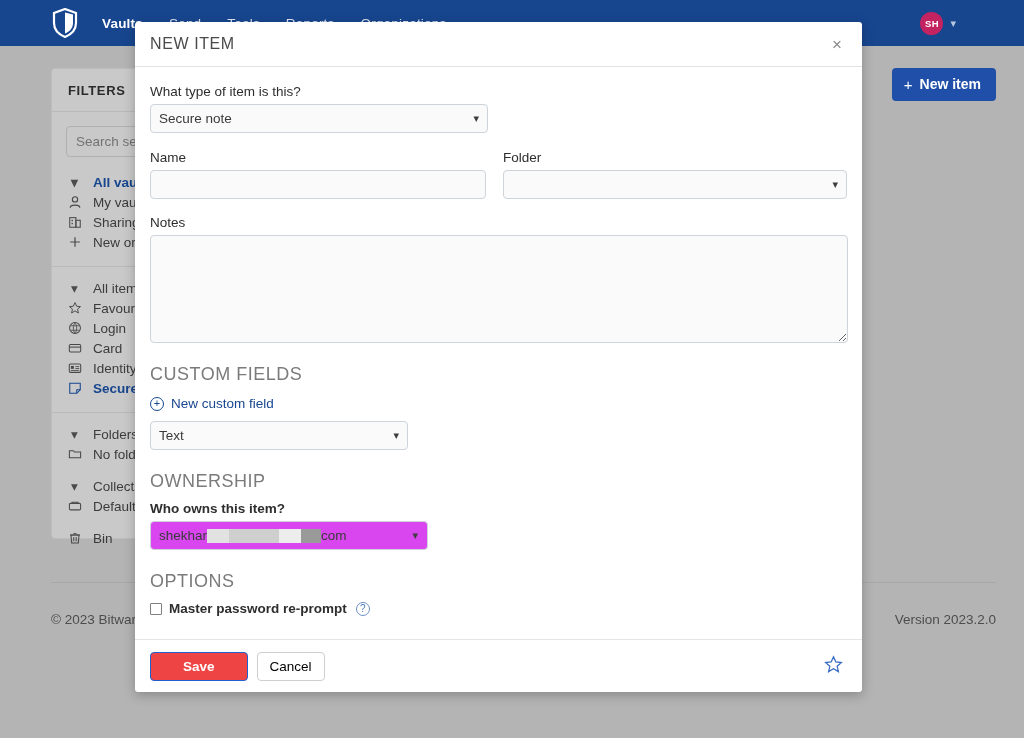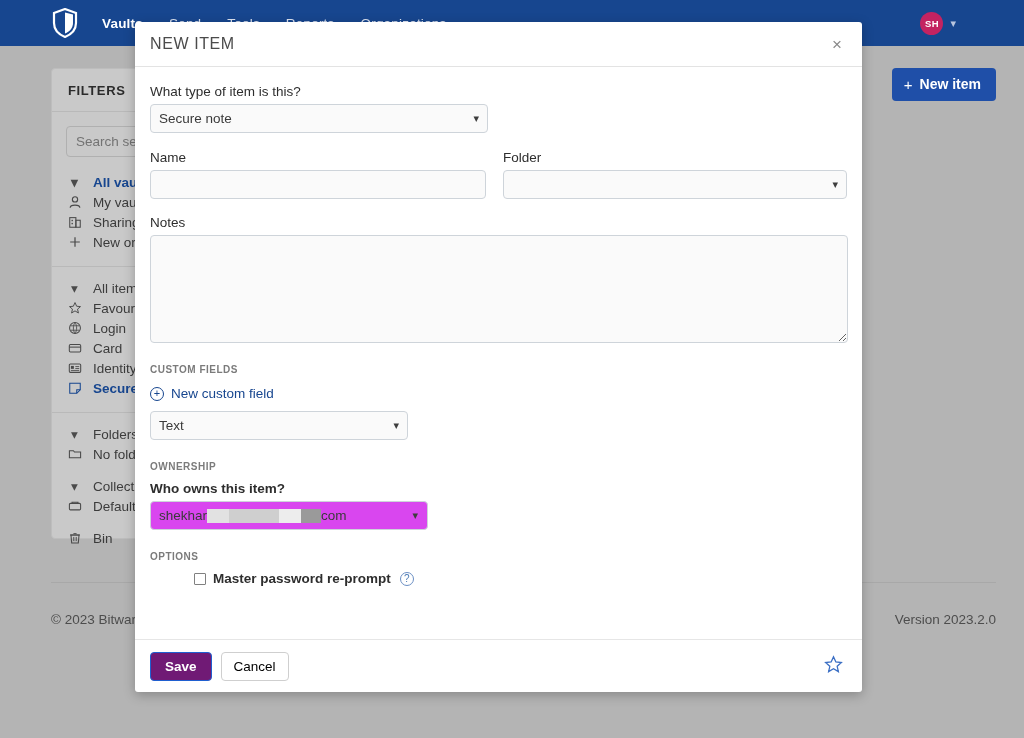--- a/index.html
+++ b/index.html
@@ -145,23 +145,22 @@
 
   .notes-label { margin-bottom: 5px; }
   .notes-area {
     width: 698px; height: 108px;
     border: 1px solid #ced4da; border-radius: 4px; background: #fafafa;
     font-family: inherit; font-size: 13.5px; color: #3a3a3a;
     padding: 7px 8px; resize: both; display: block;
   }
 
   .sec-hd {
-    font-size: 10px; color: #7b7b7b; letter-spacing: .5px;
+    font-size: 18px; color: #7b7b7b; letter-spacing: .5px;
     margin: 21px 0 9px 0;
-    font-weight: bold;
   }
   .link-add {
     display: inline-flex; align-items: center; gap: 7px;
     color: #17468f; font-size: 13.5px; text-decoration: none; cursor: pointer;
     margin-bottom: 10px;
   }
   .circle-plus {
     width: 14px; height: 14px; border-radius: 50%;
     border: 1px solid #17468f; color: #17468f;
     font-size: 11px; line-height: 11px; text-align: center;
@@ -174,42 +173,42 @@
     background: #d946ef; display: flex; align-items: center;
     padding: 0 8px; position: relative; cursor: pointer;
   }
   .own-text { font-size: 13.5px; color: #3a3a3a; display: flex; align-items: center; }
   .redact { display: inline-block; height: 14px; vertical-align: middle; }
   .r1 { width: 22px; background: #e2e2e2; }
   .r2 { width: 50px; background: #cfcfcf; }
   .r3 { width: 22px; background: #ededed; }
   .r4 { width: 20px; background: #9a9a9a; }
 
-  .opt-row { display: flex; align-items: center; gap: 7px; margin-left: 44px; }
+  .opt-row { display: flex; align-items: center; gap: 7px; }
   .cb {
     width: 12px; height: 12px; border: 1px solid #808080;
     background: #fff; border-radius: 1px; flex: 0 0 12px; cursor: pointer;
   }
   .opt-label { font-size: 13.5px; color: #2e2e2e; font-weight: bold; }
   .q-icon {
     width: 14px; height: 14px; border-radius: 50%;
     border: 1px solid #6b8fc4; color: #4a7ab5;
     font-size: 10px; display: flex; align-items: center; justify-content: center;
     cursor: pointer; margin-left: 2px;
   }
 
   .modal-foot {
     flex: 0 0 53px; border-top: 1px solid #e6e6e6;
     display: flex; align-items: center; padding: 0 15px;
     gap: 9px;
   }
   .btn-save {
-    background: #701a75; color: #fff; border: 1px solid #1f5fd0;
+    background: #ef4444; color: #fff; border: 1px solid #1f5fd0;
     border-radius: 4px; font-family: inherit; font-size: 13.5px;
-    font-weight: bold; padding: 6px 14px; cursor: pointer;
+    font-weight: bold; padding: 6px 32px; cursor: pointer;
   }
   .btn-cancel {
     background: #fff; color: #000000; border: 1px solid #cfcfcf;
     border-radius: 4px; font-family: inherit; font-size: 13.5px;
     padding: 6px 12px; cursor: pointer;
   }
   .star-btn {
     margin-left: auto; background: none; border: none; cursor: pointer;
     color: #3b6fc4; padding: 0 4px; line-height: 1;
   }

